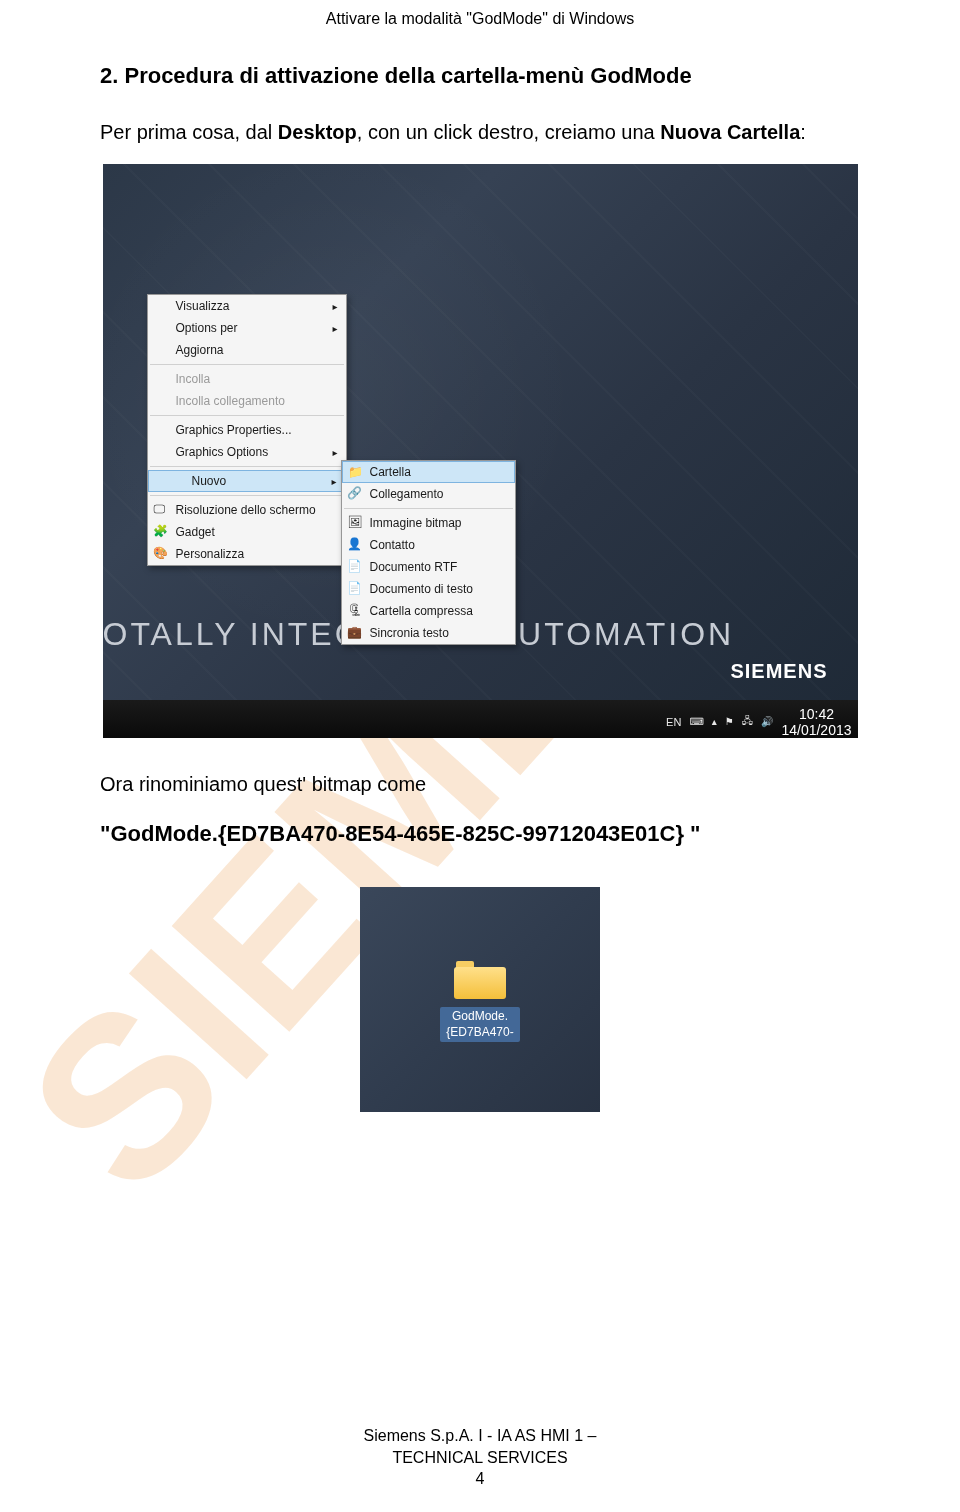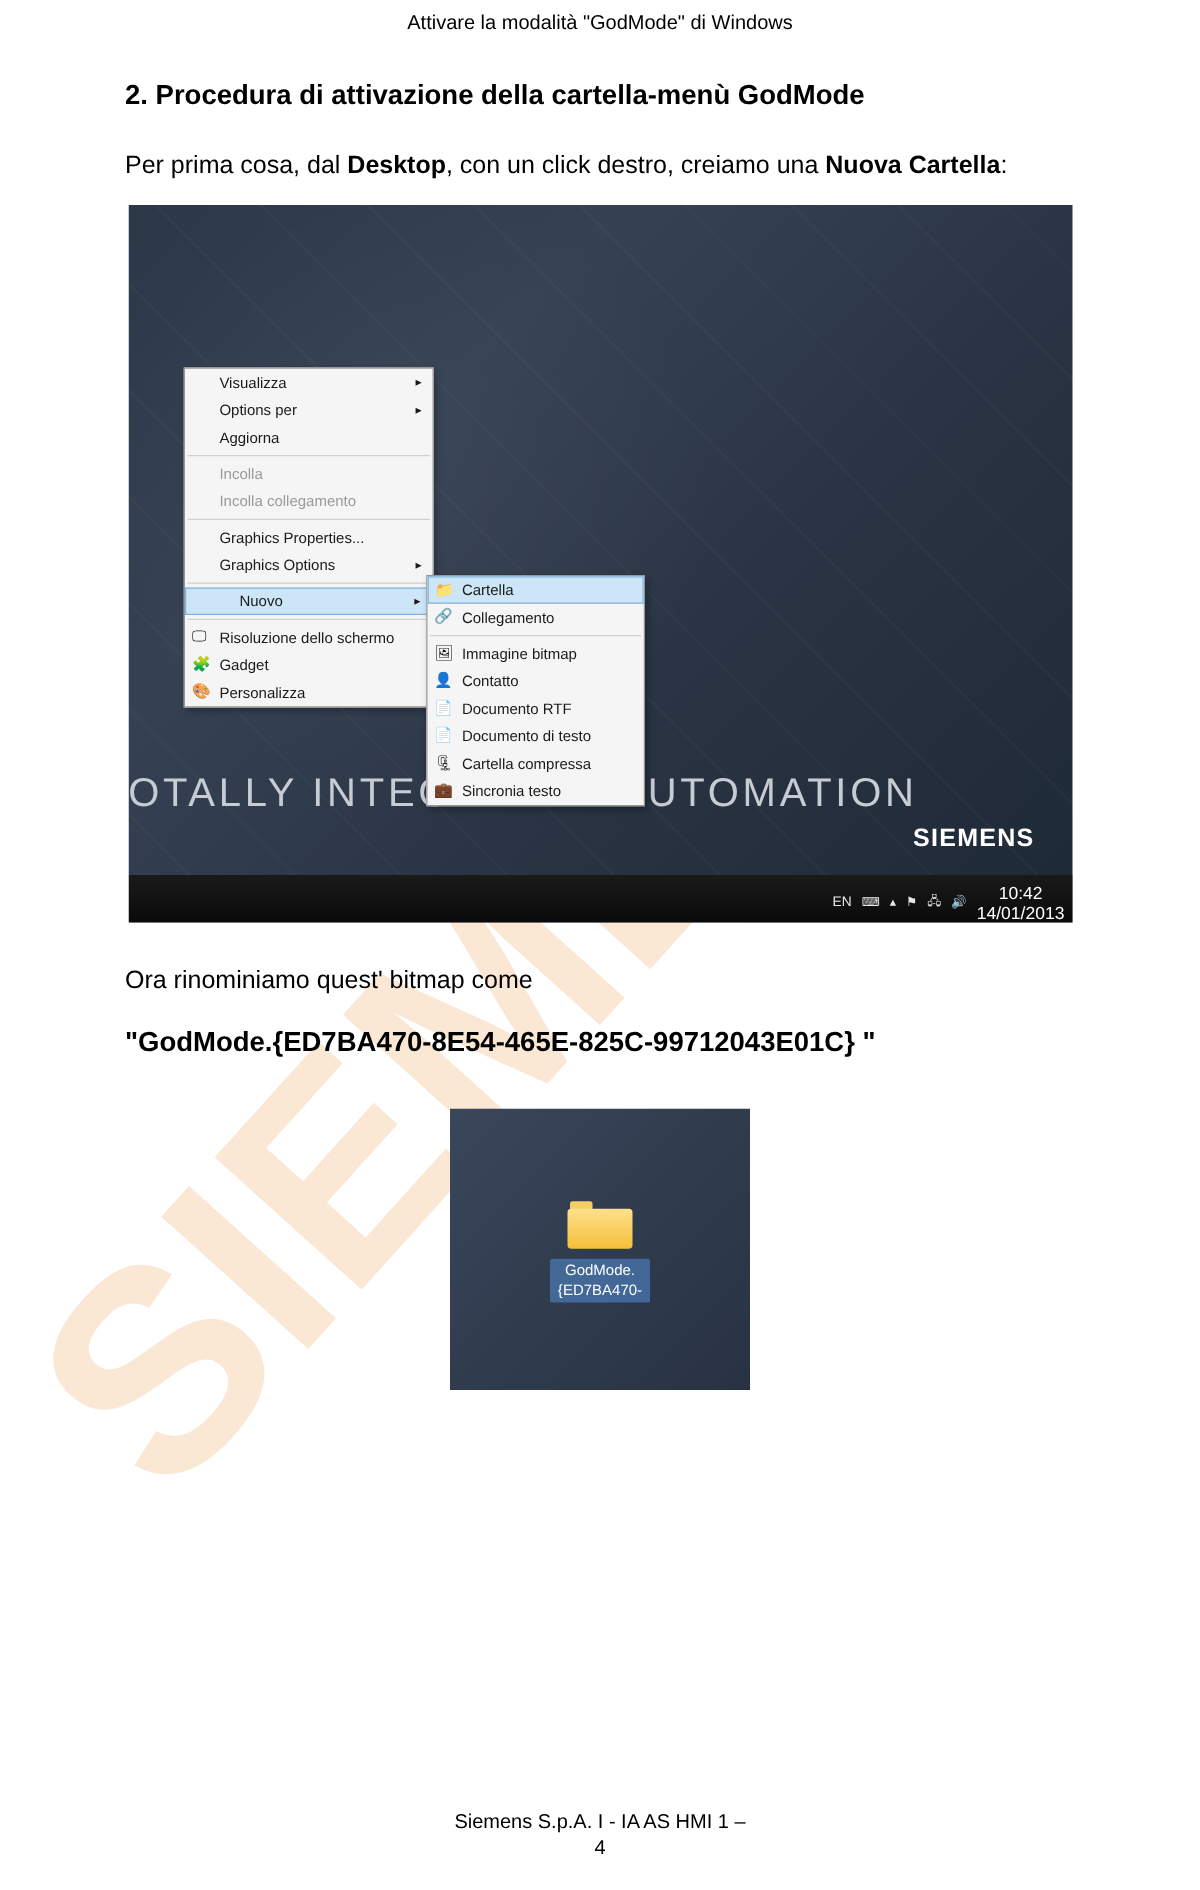--- a/index.html
+++ b/index.html
@@ -321,14 +321,15 @@
         <div>GodMode.</div>
         <div>{ED7BA470-</div>
       </div>
     </div>
   </div>
 
 </div>
 
 <div class="footer">
   <div>Siemens S.p.A.  I - IA AS HMI 1 –</div>
+  <div>TECHNICAL SERVICES</div>
   <div>4</div>
 </div>
 
 </body></html>

